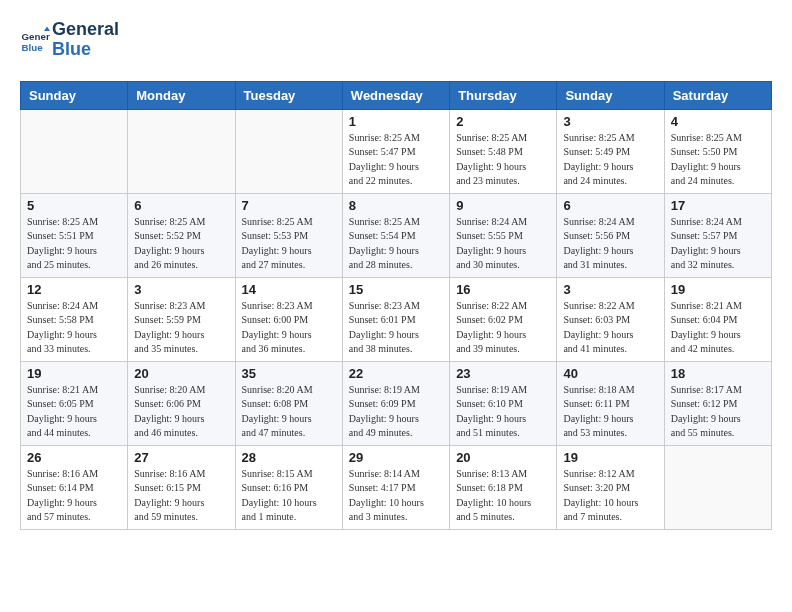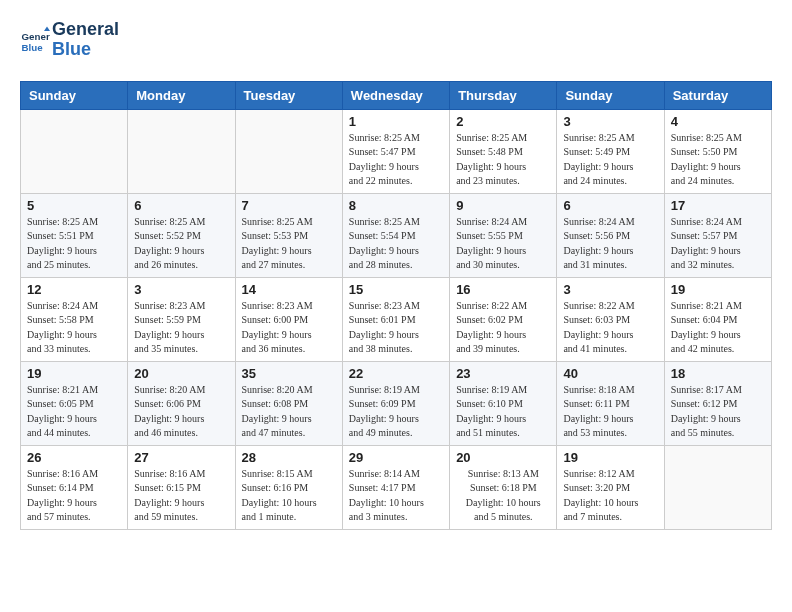--- a/index.html
+++ b/index.html
@@ -321,21 +321,21 @@
         </td>
         <td>
           <span class="day-num">29</span>
           <div class="day-info" style="white-space: pre-line;">Sunrise: 8:14 AM
 Sunset: 4:17 PM
 Daylight: 10 hours
 and 3 minutes.</div>
         </td>
         <td>
           <span class="day-num">20</span>
-          <div class="day-info" style="white-space: pre-line; text-align: center;">Sunrise: 8:13 AM
+          <div class="day-info" style="white-space: pre-line;">Sunrise: 8:13 AM
 Sunset: 6:18 PM
 Daylight: 10 hours
 and 5 minutes.</div>
         </td>
         <td>
           <span class="day-num">19</span>
           <div class="day-info" style="white-space: pre-line;">Sunrise: 8:12 AM
 Sunset: 3:20 PM
 Daylight: 10 hours
 and 7 minutes.</div>

